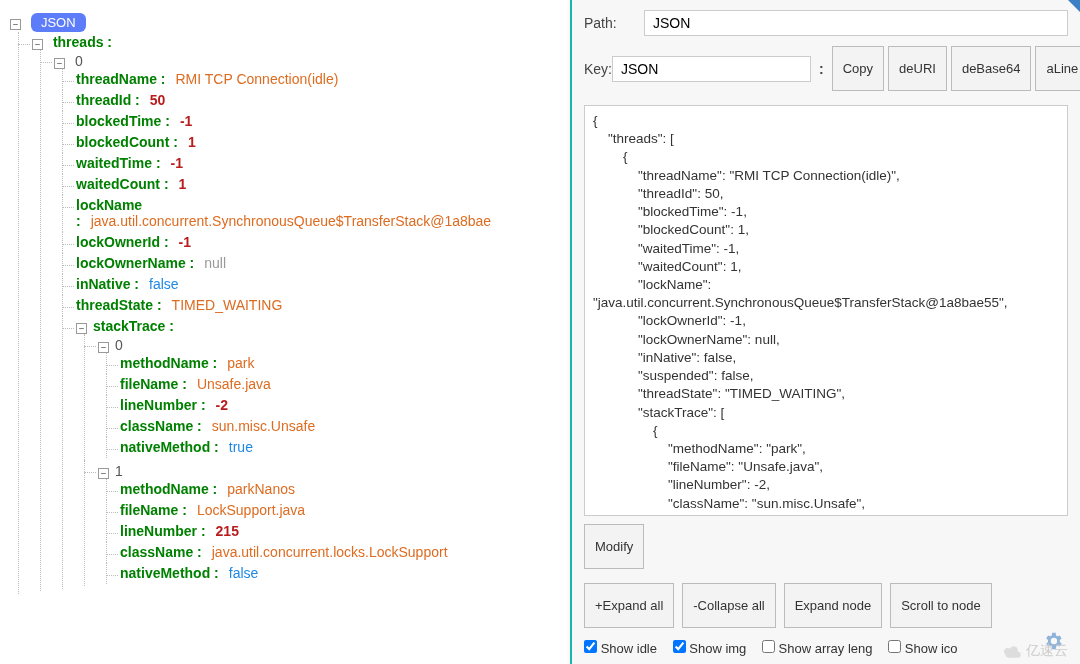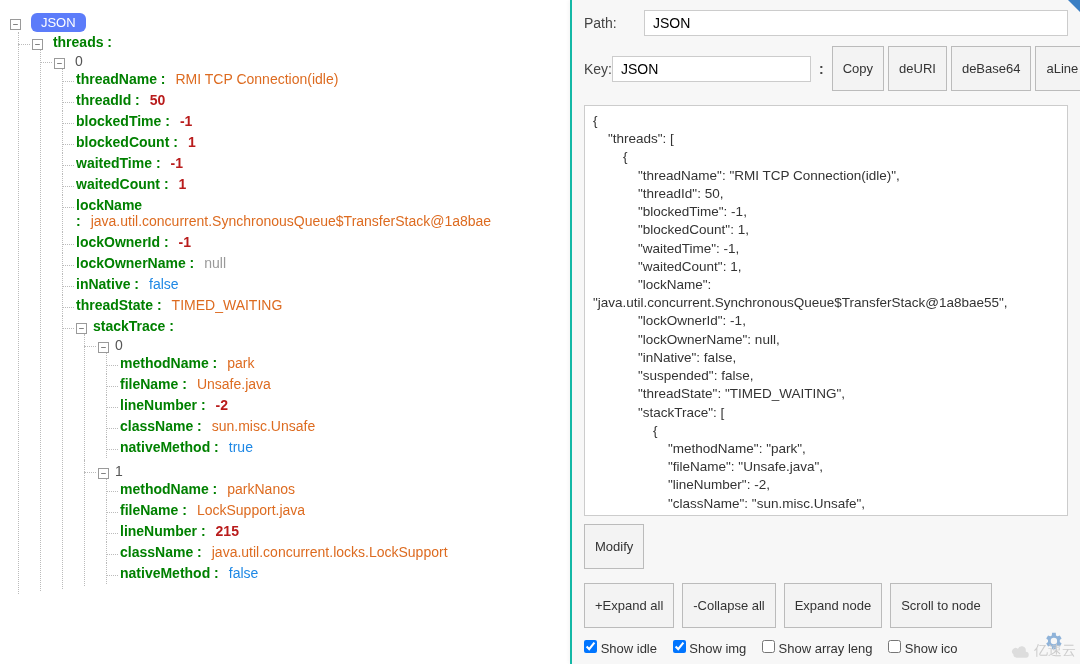--- a/index.html
+++ b/index.html
@@ -121,21 +121,21 @@
   .check-row { padding-top: 12px; font-size: 13px; color:#333; }
   .check-row label { margin-right: 12px; }
   .gear {
     position: absolute; right: 16px; bottom: 12px;
     width: 22px; height: 22px;
     color: #8fb3d9;
     cursor: pointer;
   }
   .watermark {
     position: absolute;
-    right: 4px; bottom: 4px;
+    right: 12px; bottom: 4px;
     color: #ccc;
     font-size: 14px;
     display:flex;
     align-items:center;
     gap:4px;
     pointer-events:none;
   }
   .watermark svg{opacity:.6}
 </style>
 </head>

